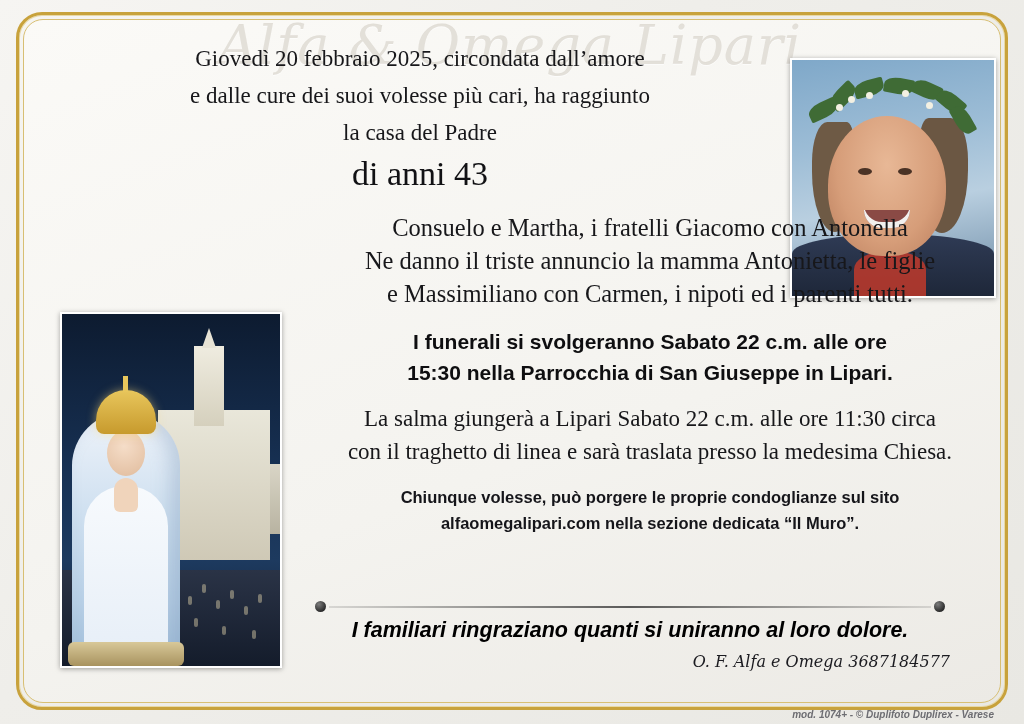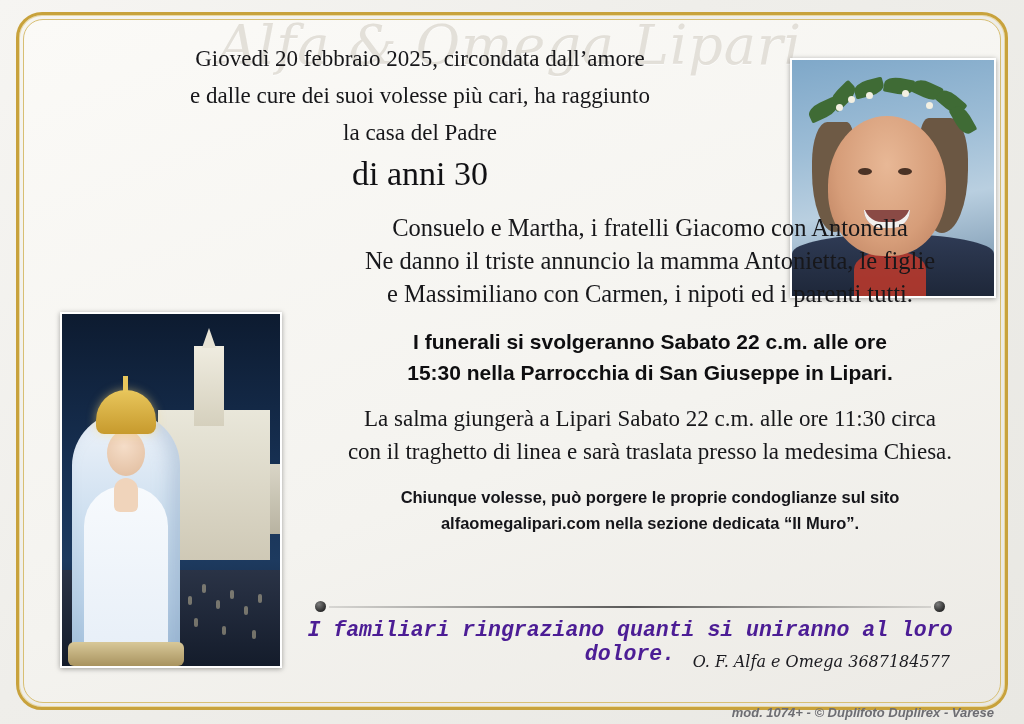--- a/index.html
+++ b/index.html
@@ -157,43 +157,43 @@
   }
   .separator .dot.left { left: 0; }
   .separator .dot.right { right: 0; }
 
   .thanks {
     position: absolute;
     left: 300px;
     top: 618px;
     width: 660px;
     text-align: center;
-    font-family: Liberation Mono, monospace;
+    font-family: Liberation Sans, sans-serif;
     font-style: italic;
     font-weight: bold;
     font-size: 21.5px;
-    color: #4c1d95;
+    color: #000000;
   }
   .agency {
     position: absolute;
     left: 300px;
     top: 652px;
     width: 650px;
     text-align: right;
     font-family: "DejaVu Serif", serif;
     font-style: italic;
     font-size: 16px;
     color: #1b1b20;
   }
   .footer-credit {
     position: absolute;
     right: 30px;
     bottom: 4px;
     font-family: "Liberation Sans", sans-serif;
-    font-size: 13px;
+    font-size: 10px;
     font-weight: bold;
     font-style: italic;
     color: #6d6d72;
   }
 
   
   .portrait {
     position: absolute;
     right: 28px;
     top: 58px;
@@ -501,21 +501,21 @@
       <div class="base"></div>
     </div>
   </div>
 
   <div class="content">
     <div class="intro">
       <div>Giovedì 20 febbraio 2025, circondata dall’amore</div>
       <div>e dalle cure dei suoi volesse più cari, ha raggiunto</div>
       <div>la casa del Padre</div>
     </div>
-    <div class="age">di anni 30</div>
+    <div class="age">di anni 43</div>
 
     <div class="announce">
       <div>Consuelo e Martha, i fratelli Giacomo con Antonella</div>
       <div>Ne danno il triste annuncio la mamma Antonietta, le figlie</div>
       <div>e Massimiliano con Carmen, i nipoti ed i parenti tutti.</div>
     </div>
 
     <div class="funeral">
       <div>I funerali si svolgeranno Sabato 22 c.m. alle ore</div>
       <div>15:30 nella Parrocchia di San Giuseppe in Lipari.</div>

